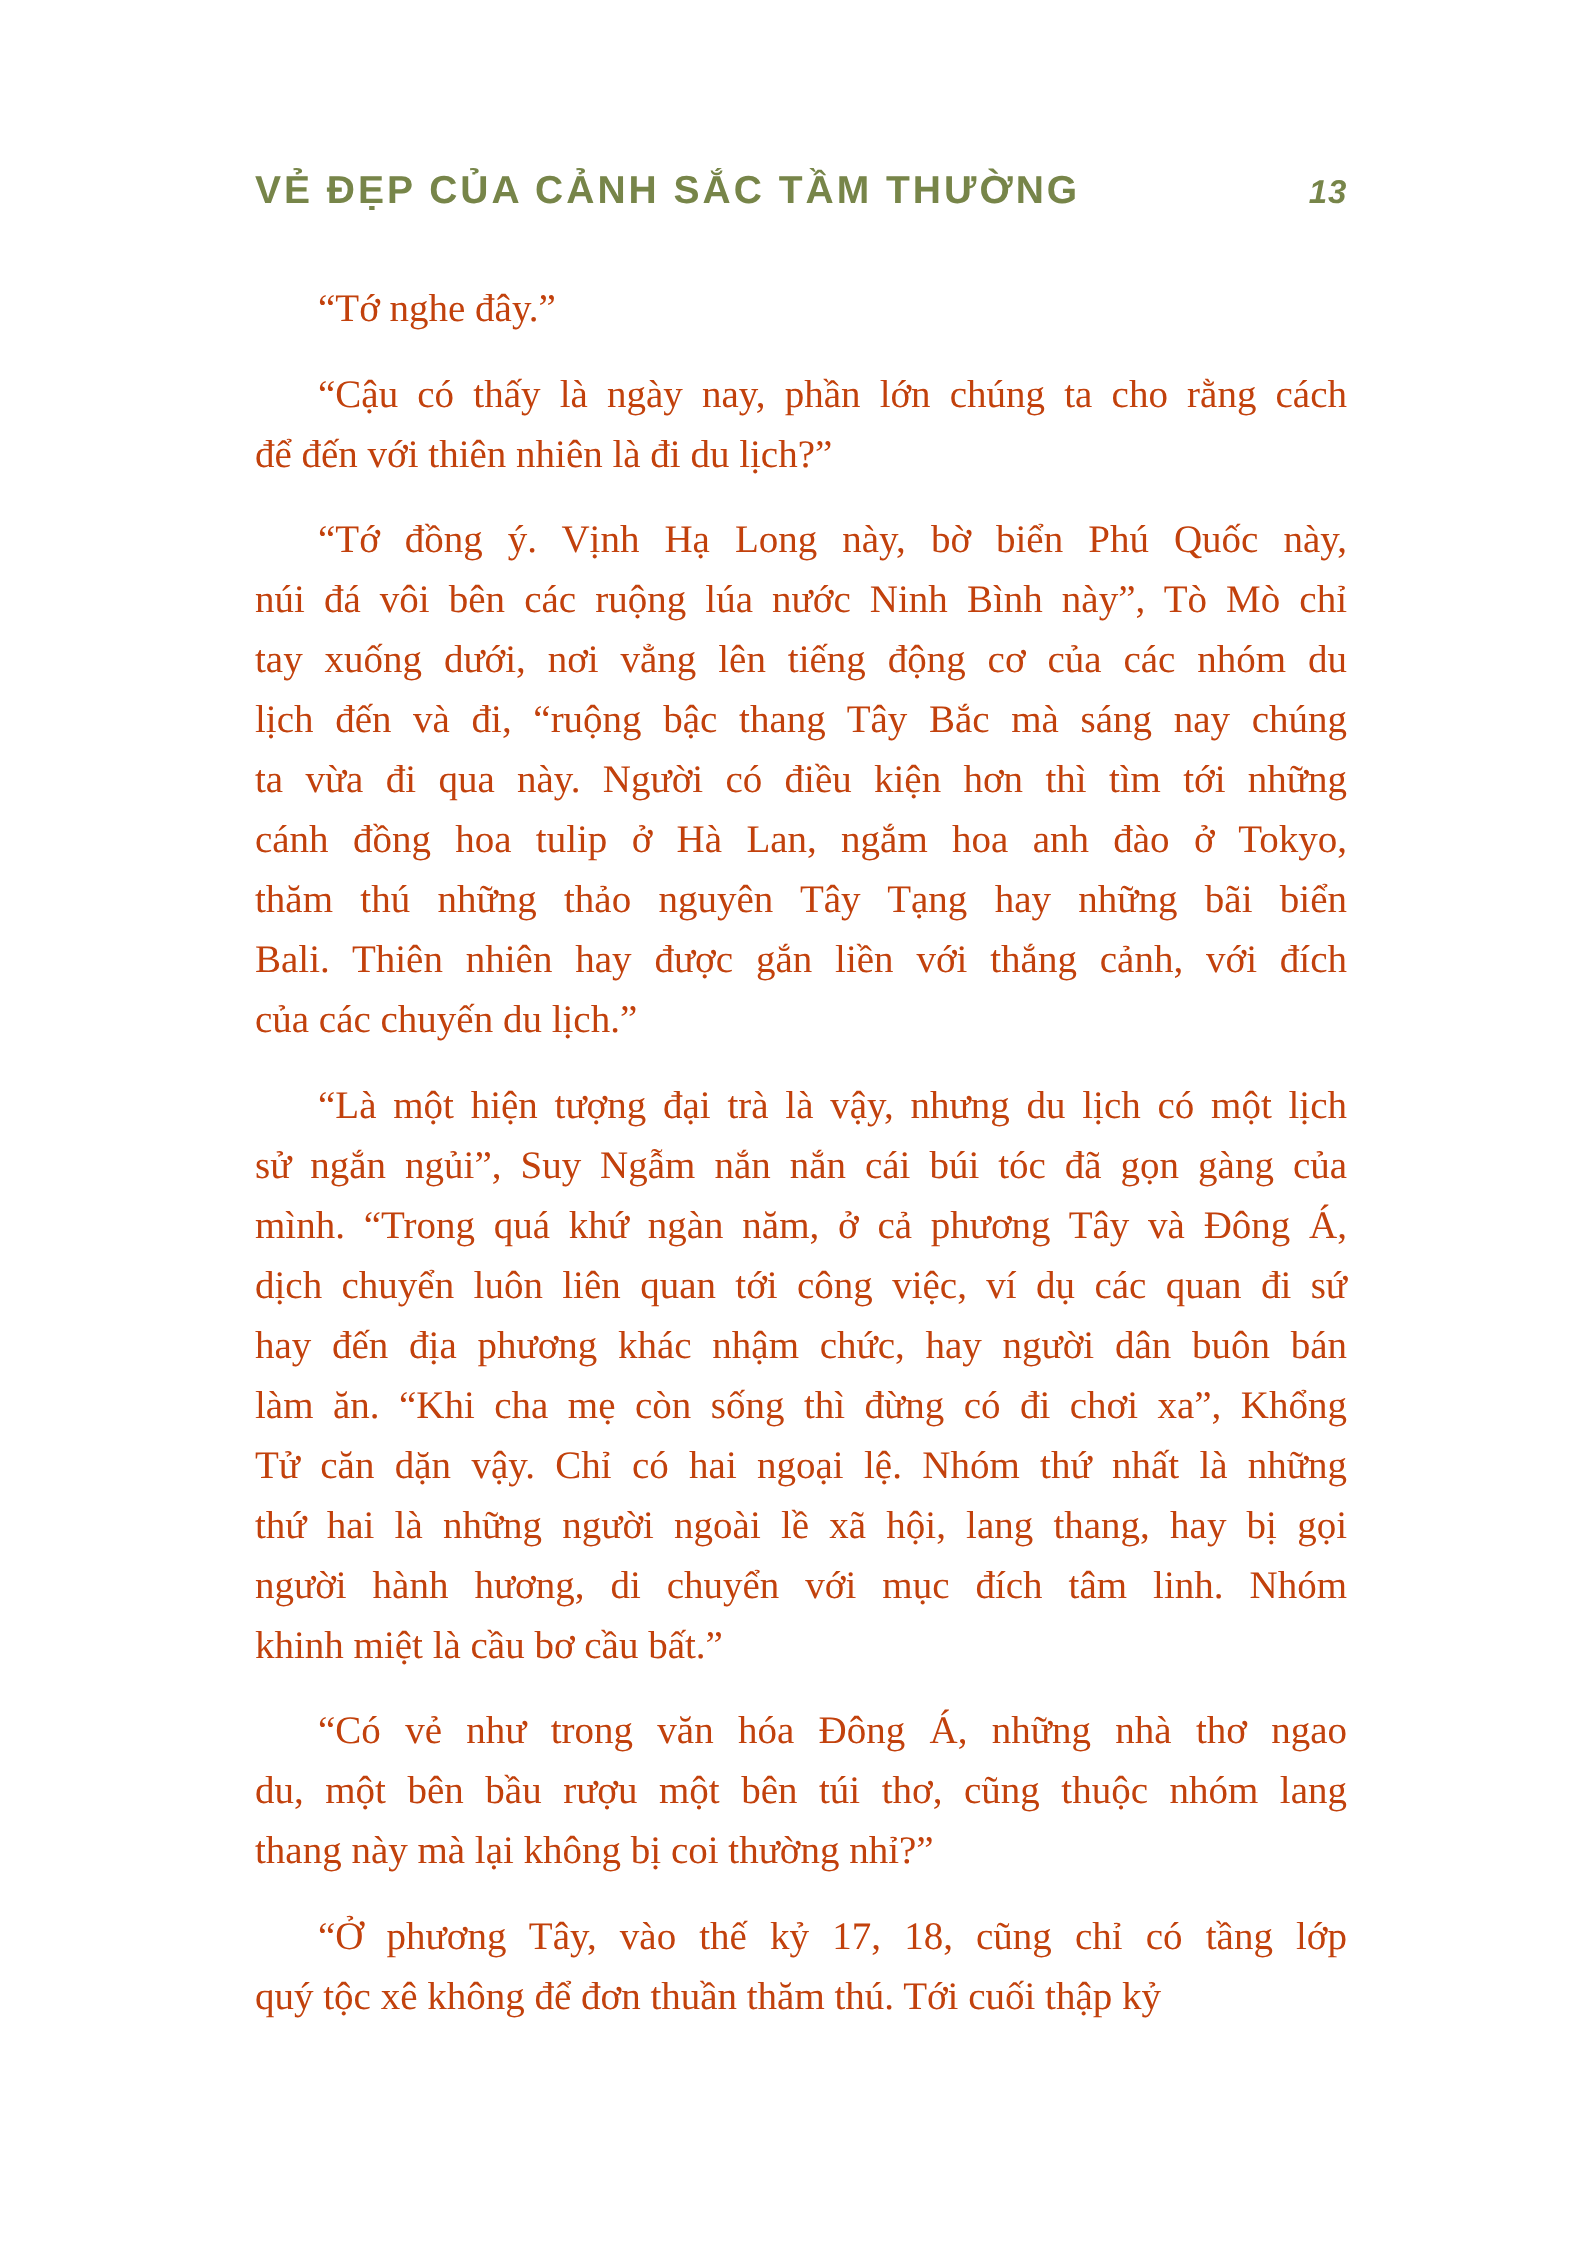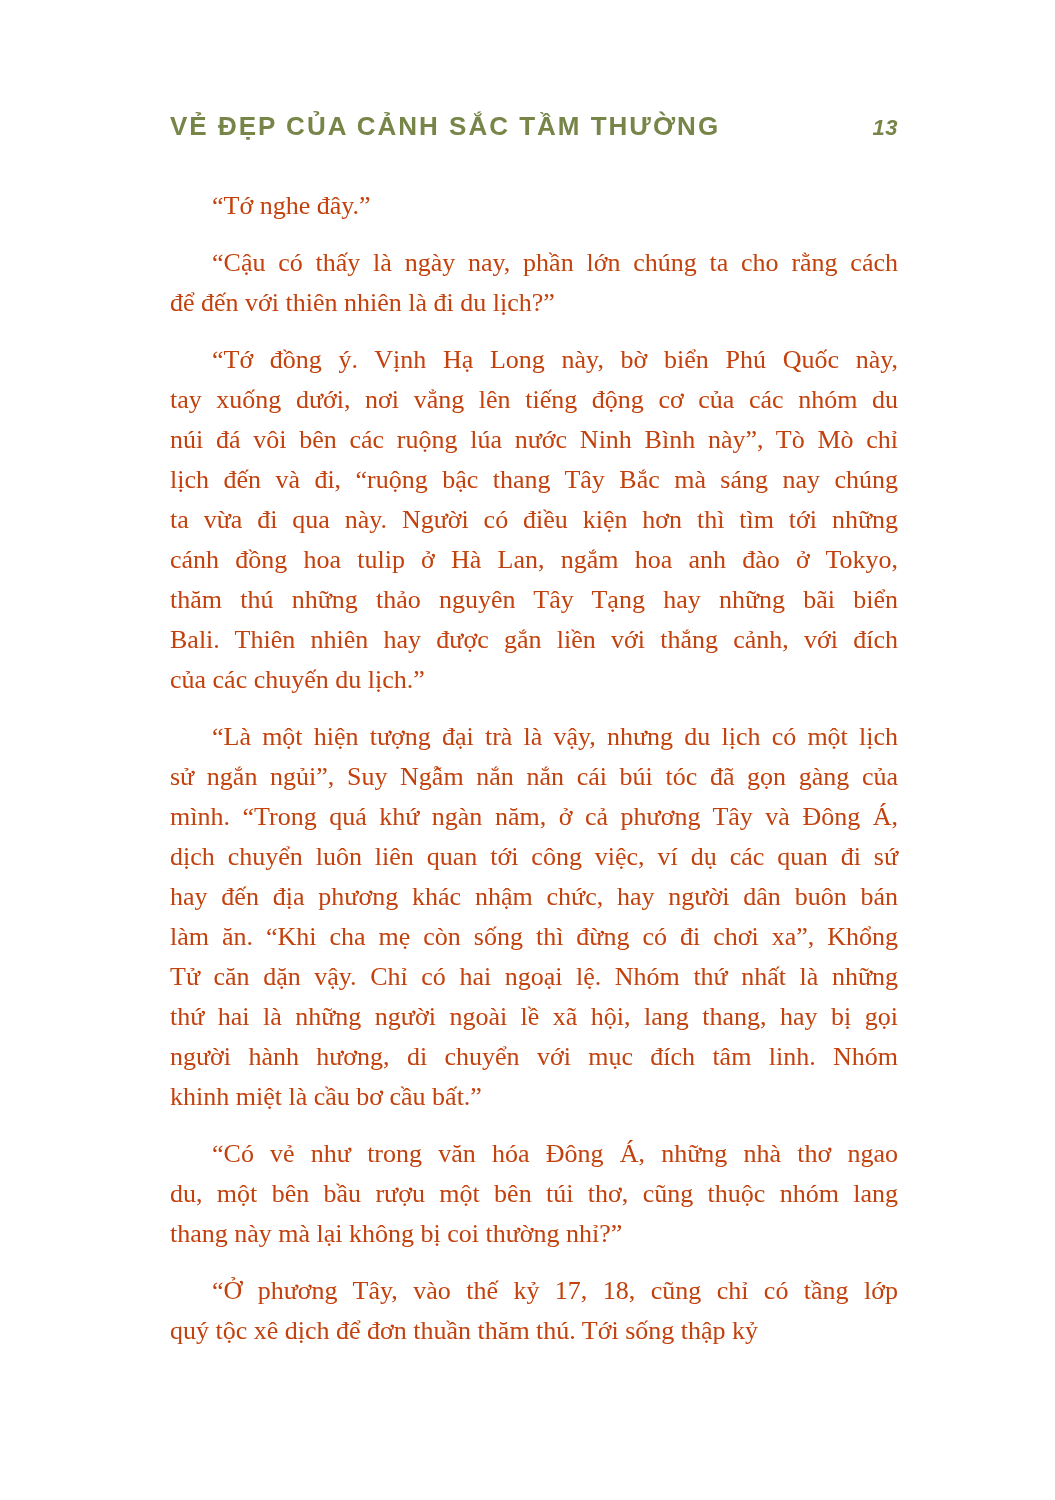--- a/index.html
+++ b/index.html
@@ -74,22 +74,22 @@
     <div class="body-text" style="color: #c2410c;">
         <div class="para">
           <div class="tline first last">“Tớ nghe đây.”</div>
         </div>
         <div class="para">
           <div class="tline first">“Cậu có thấy là ngày nay, phần lớn chúng ta cho rằng cách</div>
           <div class="tline last">để đến với thiên nhiên là đi du lịch?”</div>
         </div>
         <div class="para">
           <div class="tline first">“Tớ đồng ý. Vịnh Hạ Long này, bờ biển Phú Quốc này,</div>
+          <div class="tline">núi đá vôi bên các ruộng lúa nước Ninh Bình này”, Tò Mò chỉ</div>
           <div class="tline">tay xuống dưới, nơi vẳng lên tiếng động cơ của các nhóm du</div>
-          <div class="tline">núi đá vôi bên các ruộng lúa nước Ninh Bình này”, Tò Mò chỉ</div>
           <div class="tline">lịch đến và đi, “ruộng bậc thang Tây Bắc mà sáng nay chúng</div>
           <div class="tline">ta vừa đi qua này. Người có điều kiện hơn thì tìm tới những</div>
           <div class="tline">cánh đồng hoa tulip ở Hà Lan, ngắm hoa anh đào ở Tokyo,</div>
           <div class="tline">thăm thú những thảo nguyên Tây Tạng hay những bãi biển</div>
           <div class="tline">Bali. Thiên nhiên hay được gắn liền với thắng cảnh, với đích</div>
           <div class="tline last">của các chuyến du lịch.”</div>
         </div>
         <div class="para">
           <div class="tline first">“Là một hiện tượng đại trà là vậy, nhưng du lịch có một lịch</div>
           <div class="tline">sử ngắn ngủi”, Suy Ngẫm nắn nắn cái búi tóc đã gọn gàng của</div>
@@ -102,18 +102,18 @@
           <div class="tline">người hành hương, di chuyển với mục đích tâm linh. Nhóm</div>
           <div class="tline last">khinh miệt là cầu bơ cầu bất.”</div>
         </div>
         <div class="para">
           <div class="tline first">“Có vẻ như trong văn hóa Đông Á, những nhà thơ ngao</div>
           <div class="tline">du, một bên bầu rượu một bên túi thơ, cũng thuộc nhóm lang</div>
           <div class="tline last">thang này mà lại không bị coi thường nhỉ?”</div>
         </div>
         <div class="para">
           <div class="tline first">“Ở phương Tây, vào thế kỷ 17, 18, cũng chỉ có tầng lớp</div>
-          <div class="tline last">quý tộc xê dịch để đơn thuần thăm thú. Tới sống thập kỷ</div>
+          <div class="tline last">quý tộc xê không để đơn thuần thăm thú. Tới cuối thập kỷ</div>
         </div>
       </div>
 
   </div>
 </div>
 
 </body></html>

